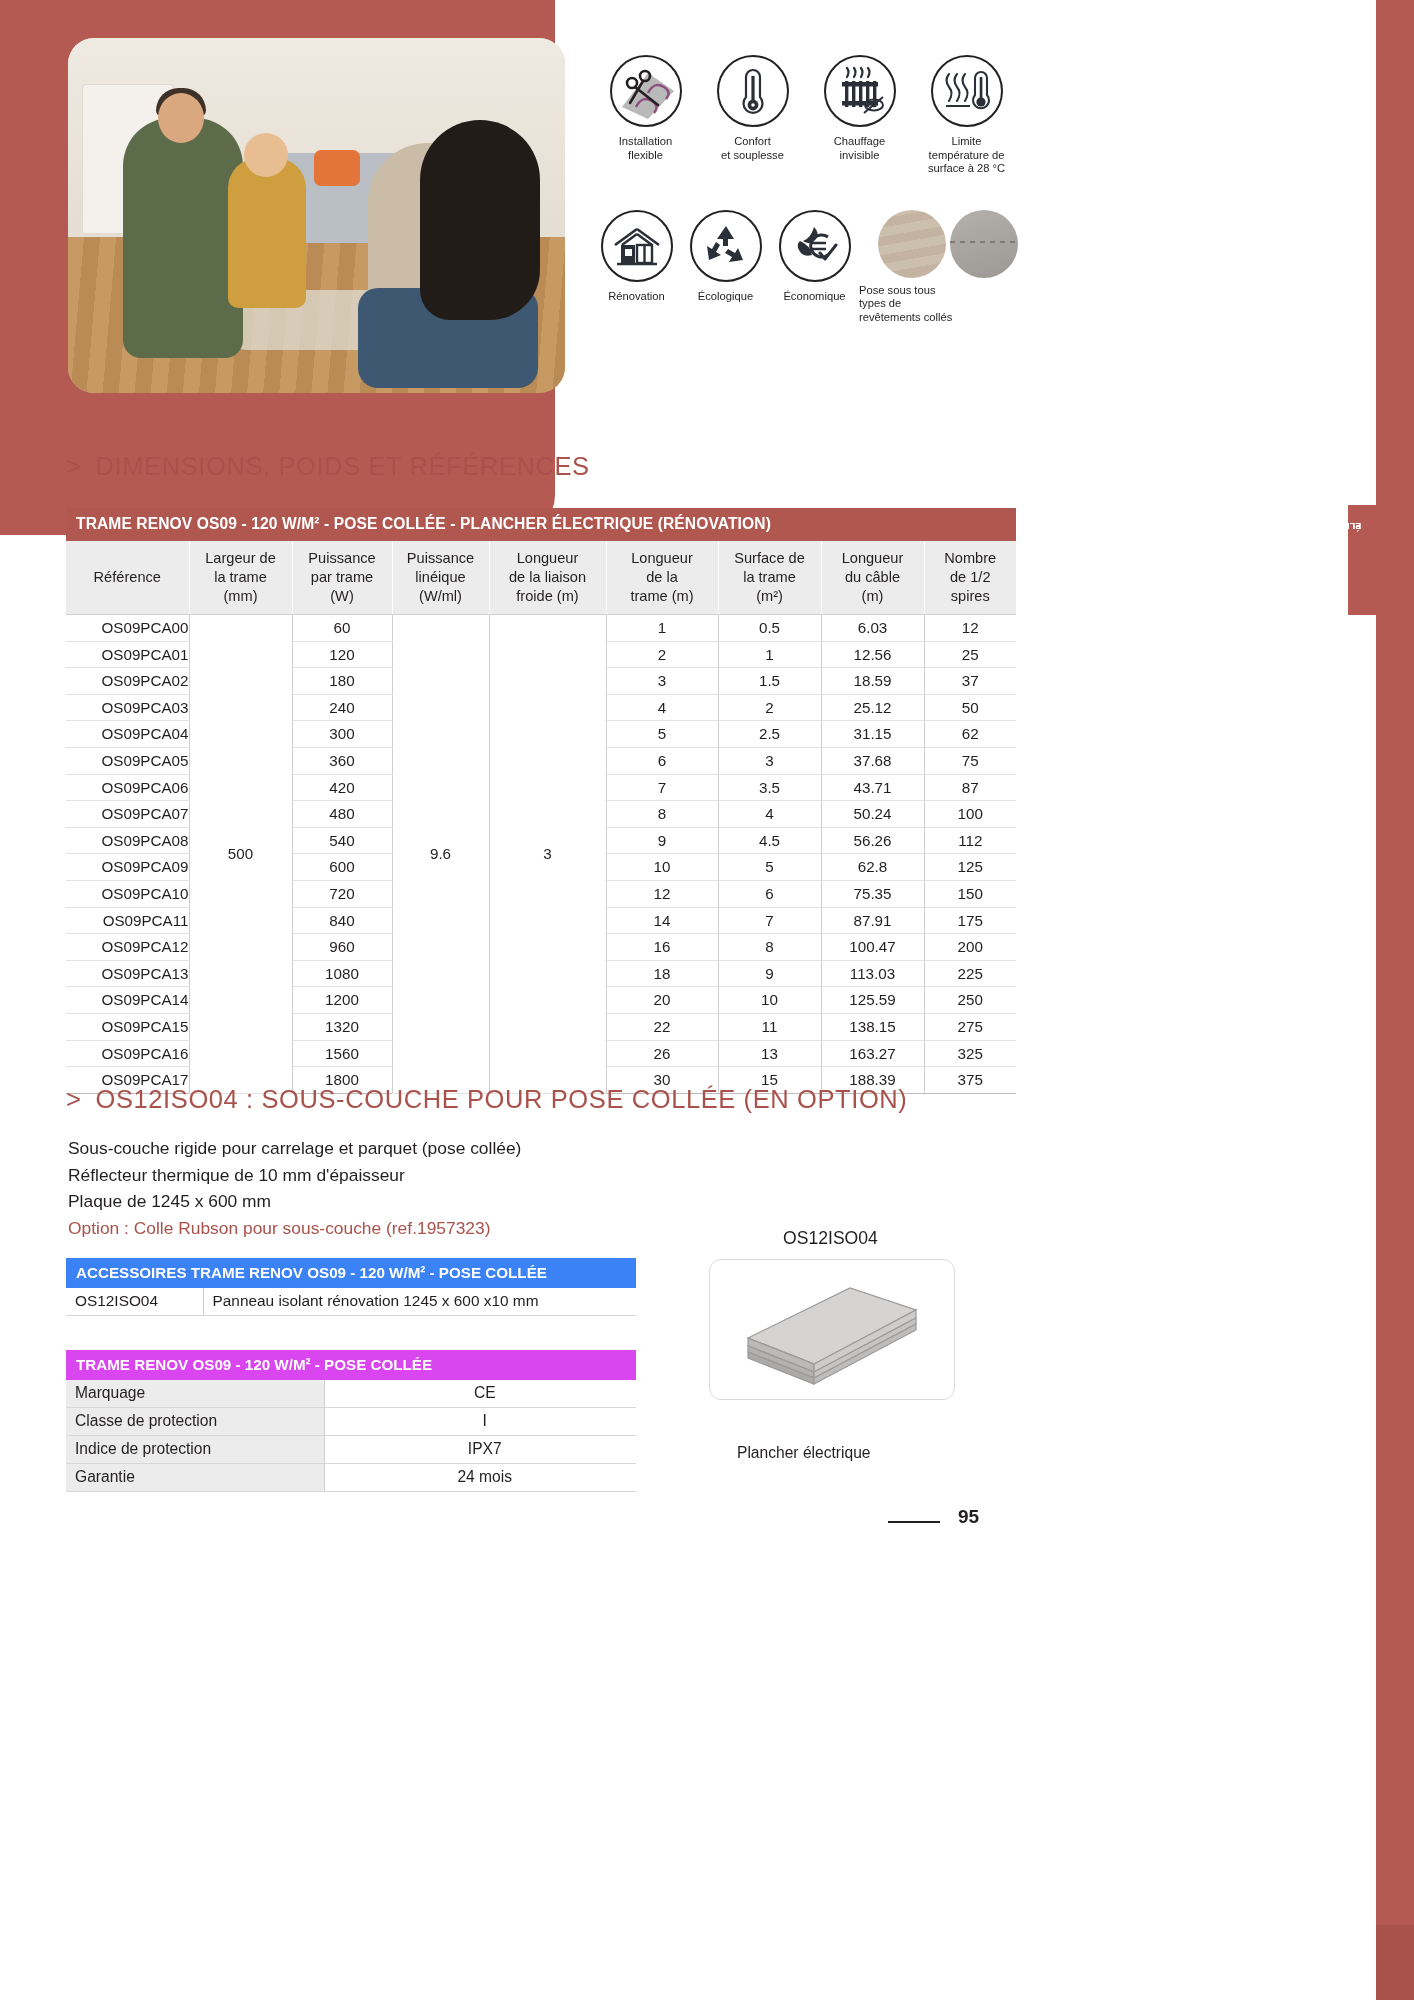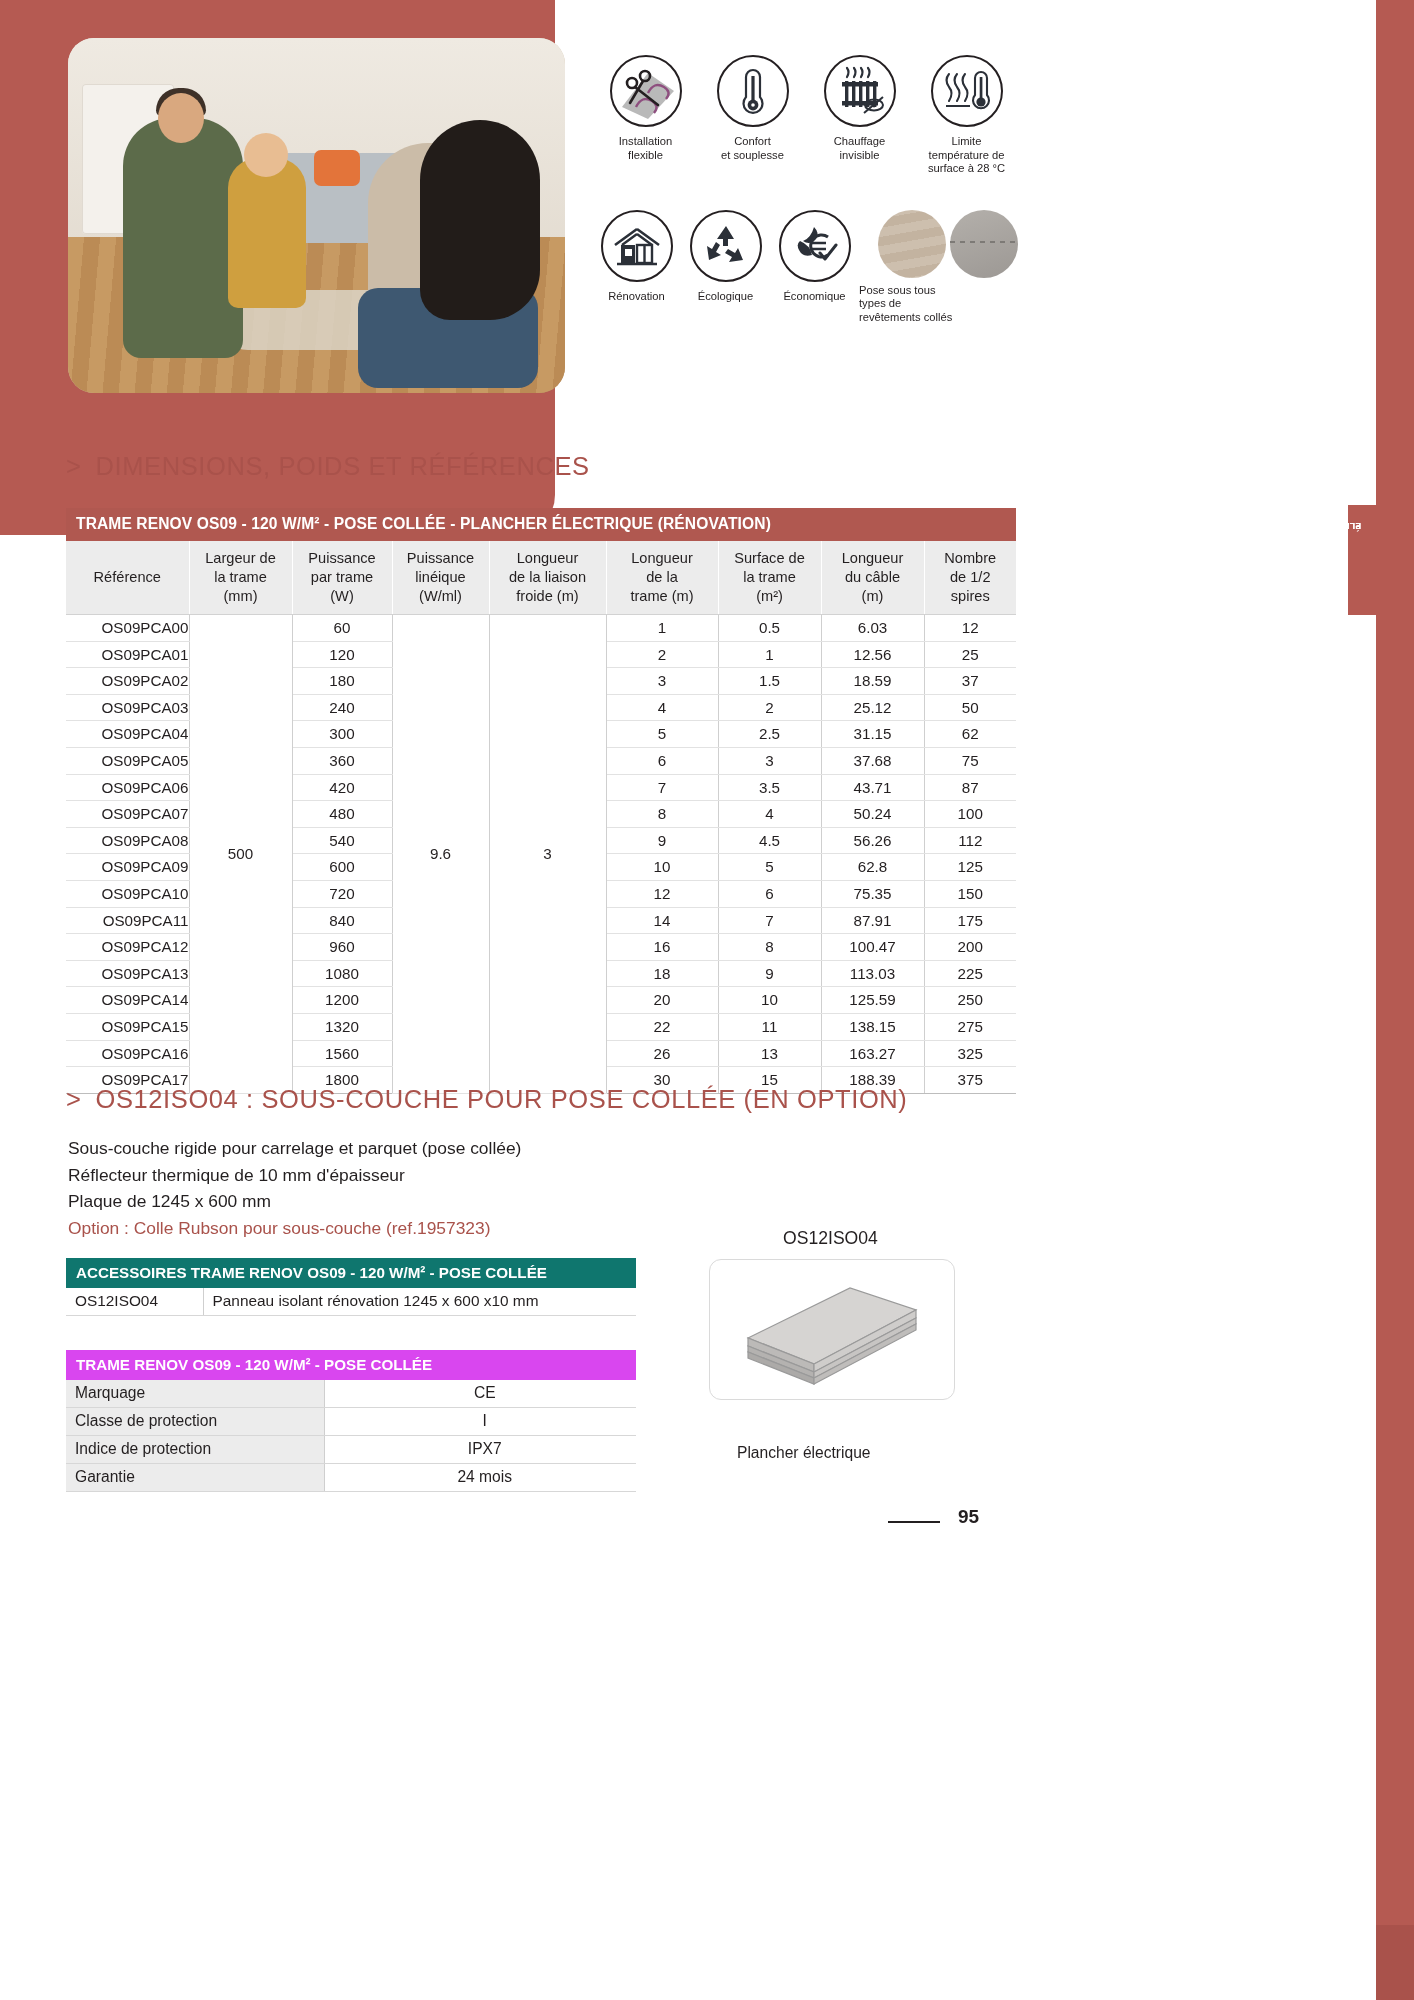--- a/index.html
+++ b/index.html
@@ -190,21 +190,21 @@
   
   .para {
     position: absolute; left: 68px; top: 1135px;
     font-size: 17.4px; line-height: 26.5px; color: #231f20;
   }
   .para .opt { color: #a9524b; }
 
   
   .acc-wrap { position: absolute; left: 66px; top: 1258px; width: 570px; }
   .acc-title {
-    background: #0f766e; color: #fff; font-size: 15.2px;
+    background: #3b82f6; color: #fff; font-size: 15.2px;
     font-weight: bold; padding: 6px 10px 7px 10px;
   }
   table.acc { width: 570px; border-collapse: collapse; table-layout: fixed; }
   table.acc td {
     font-size: 15.4px; color: #231f20; padding: 4px 0 5px 9px;
     border-bottom: 1px solid #d7d7d7;
   }
   table.acc td.k { width: 137px; border-right: 1px solid #cfcfcf; }
 
   

